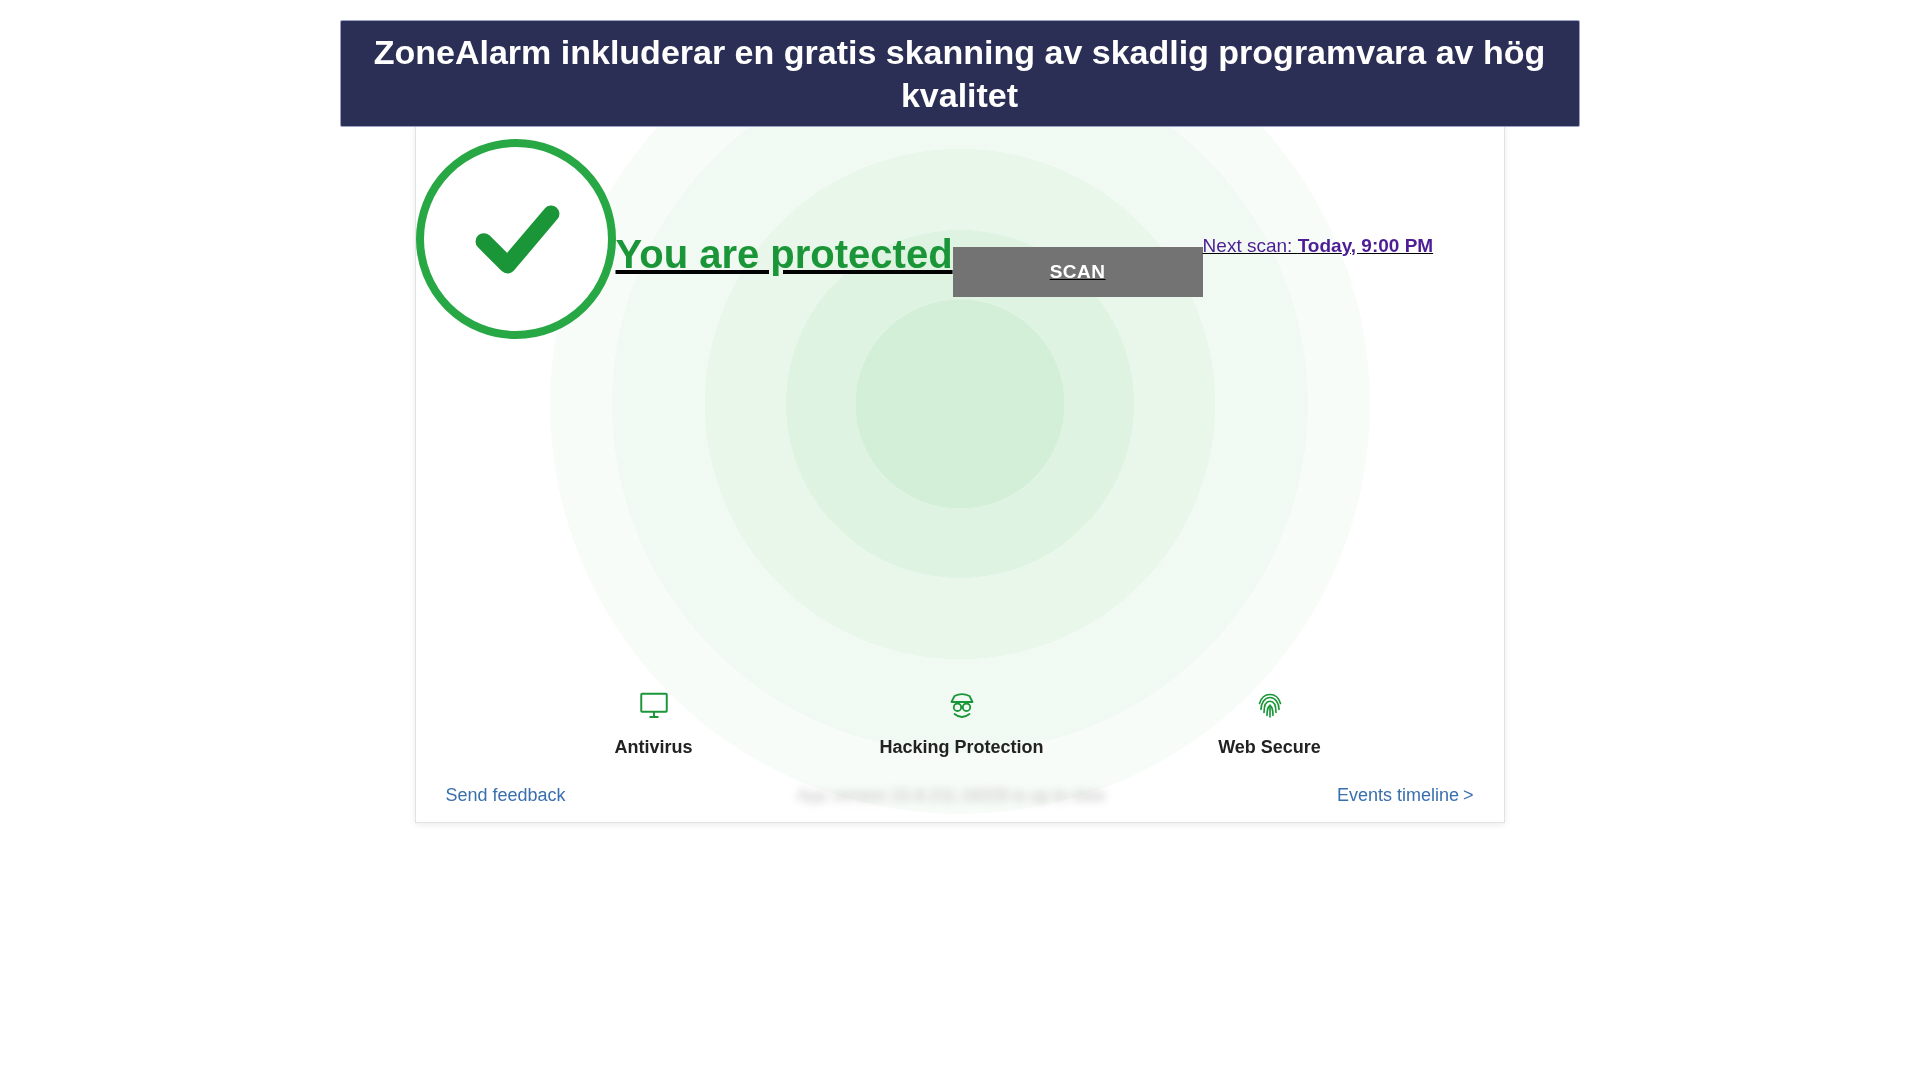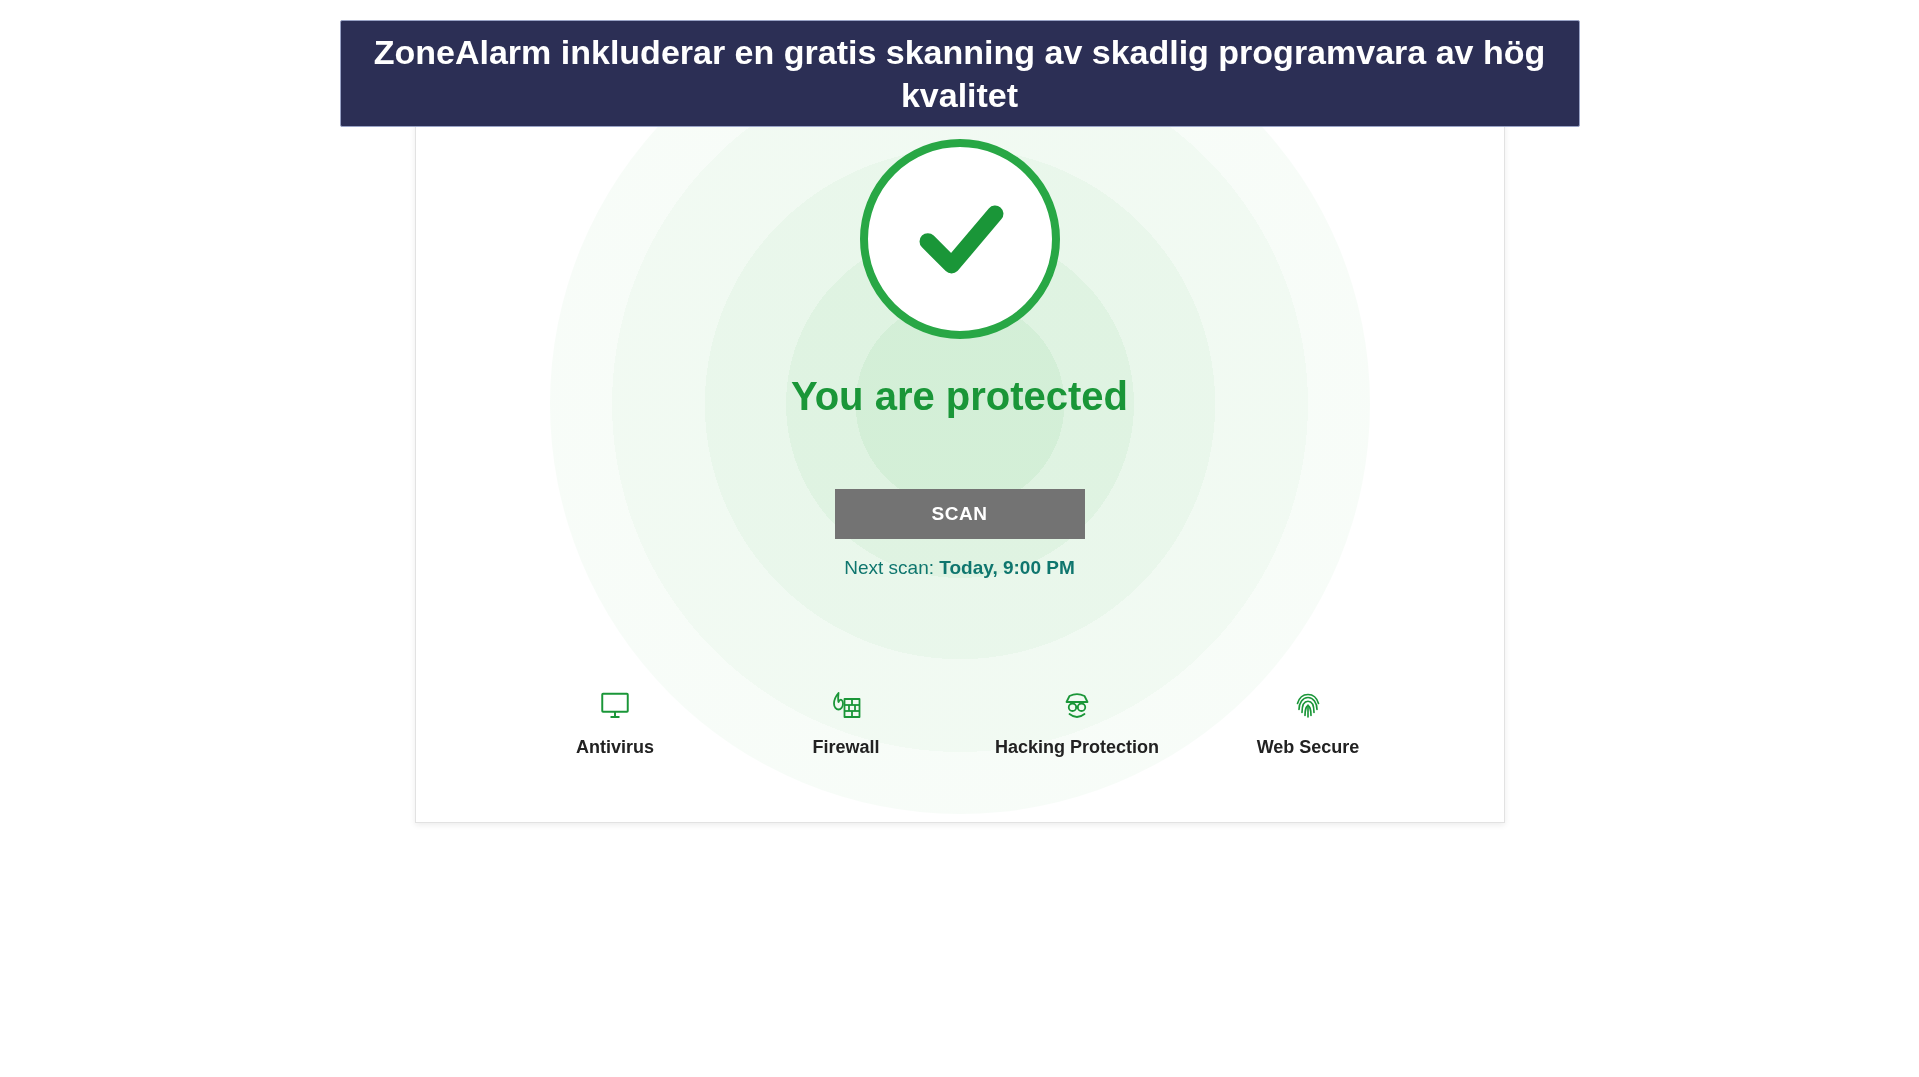--- a/index.html
+++ b/index.html
@@ -59,23 +59,24 @@
       rgba(57,181,74,0.07) 60%,
       rgba(57,181,74,0.04) 60%,
       rgba(57,181,74,0.04) 78%,
       rgba(255,255,255,0) 78%);
     z-index: 0;
   }
   .status-stack {
     position: relative;
     z-index: 1;
     display: flex;
-    flex-direction: column;
+    flex-direction: row;
     align-items: center;
     padding-top: 10px;
+    text-decoration: underline;
   }
   .check-circle {
     margin-top: 5px;
     width: 200px;
     height: 200px;
     background: #ffffff;
     border: 8px solid #28a745;
     border-radius: 50%;
     display: flex;
     align-items: center;
@@ -96,21 +97,21 @@
     width: 250px;
     height: 50px;
     font-size: 19px;
     font-weight: 700;
     letter-spacing: 0.5px;
     cursor: pointer;
   }
   .next-scan {
     margin-top: 18px;
     font-size: 19px;
-    color: #0f766e;
+    color: #4c1d95;
   }
   .next-scan .bold { font-weight: 700; }
   .nav-row {
     position: absolute;
     bottom: 64px;
     left: 4px; right: 0;
     display: flex;
     justify-content: space-around;
     padding: 0 80px;
     z-index: 2;
@@ -191,37 +192,20 @@
               <g fill="none" stroke="#1a9638" stroke-width="2.6" stroke-linejoin="round">
                 <rect x="7" y="9" width="34" height="24" rx="1"></rect>
                 <line x1="18" y1="40" x2="30" y2="40"></line>
                 <line x1="24" y1="33" x2="24" y2="40"></line>
               </g>
             </svg>
         </span>
         <span class="nav-label">Antivirus</span>
       </div>
 
-      <div class="nav-item">
-        <span>
-          <svg viewBox="0 0 48 48">
-              <g fill="none" stroke="#1a9638" stroke-width="2.4" stroke-linejoin="round">
-            <rect x="22" y="16" width="20" height="24"></rect>
-            <line x1="22" y1="24" x2="42" y2="24"></line>
-                <line x1="22" y1="32" x2="42" y2="32"></line>
-            <line x1="32" y1="16" x2="32" y2="24"></line>
-                <line x1="28" y1="24" x2="28" y2="32"></line>
-                <line x1="36" y1="24" x2="36" y2="32"></line>
-                <line x1="32" y1="32" x2="32" y2="40"></line>
-            <path d="M14 8 C14 8 8 15 8 22 C8 27 11 30 14 30 C17 30 20 27 20 22 C20 18 17 14 14 20 C13 16 14 8 14 8 Z"></path>
-          </g>
-            </svg>
-        </span>
-        <span class="nav-label">Firewall</span>
-      </div>
 
       <div class="nav-item">
         <span>
           <svg viewBox="0 0 48 48">
               <g fill="none" stroke="#1a9638" stroke-width="2.4" stroke-linejoin="round" stroke-linecap="round">
             <path d="M10 20 L38 20 L34 12 Q24 7 14 12 Z"></path>
             <circle cx="18" cy="27" r="5"></circle>
                 <circle cx="30" cy="27" r="5"></circle>
             <line x1="23" y1="27" x2="25" y2="27"></line>
             <path d="M14 36 Q24 44 34 36"></path>
@@ -241,15 +225,22 @@
             <path d="M24 24c0 6 0 12 0 16"></path>
             <path d="M10 22c2-7 7-12 14-12s12 5 14 12"></path>
           </g>
             </svg>
         </span>
         <span class="nav-label">Web Secure</span>
       </div>
 
     </div>
 
+    <div class="footer-row">
+      <span class="link">Send feedback</span>
+      <span class="footer-center">App version 15.8.211.19229 is up to date</span>
+      <span class="link">
+        <span>Events timeline</span><span class="chev">&gt;</span>
+      </span>
+    </div>
 
   </div>
 </div>
 
 </body></html>

